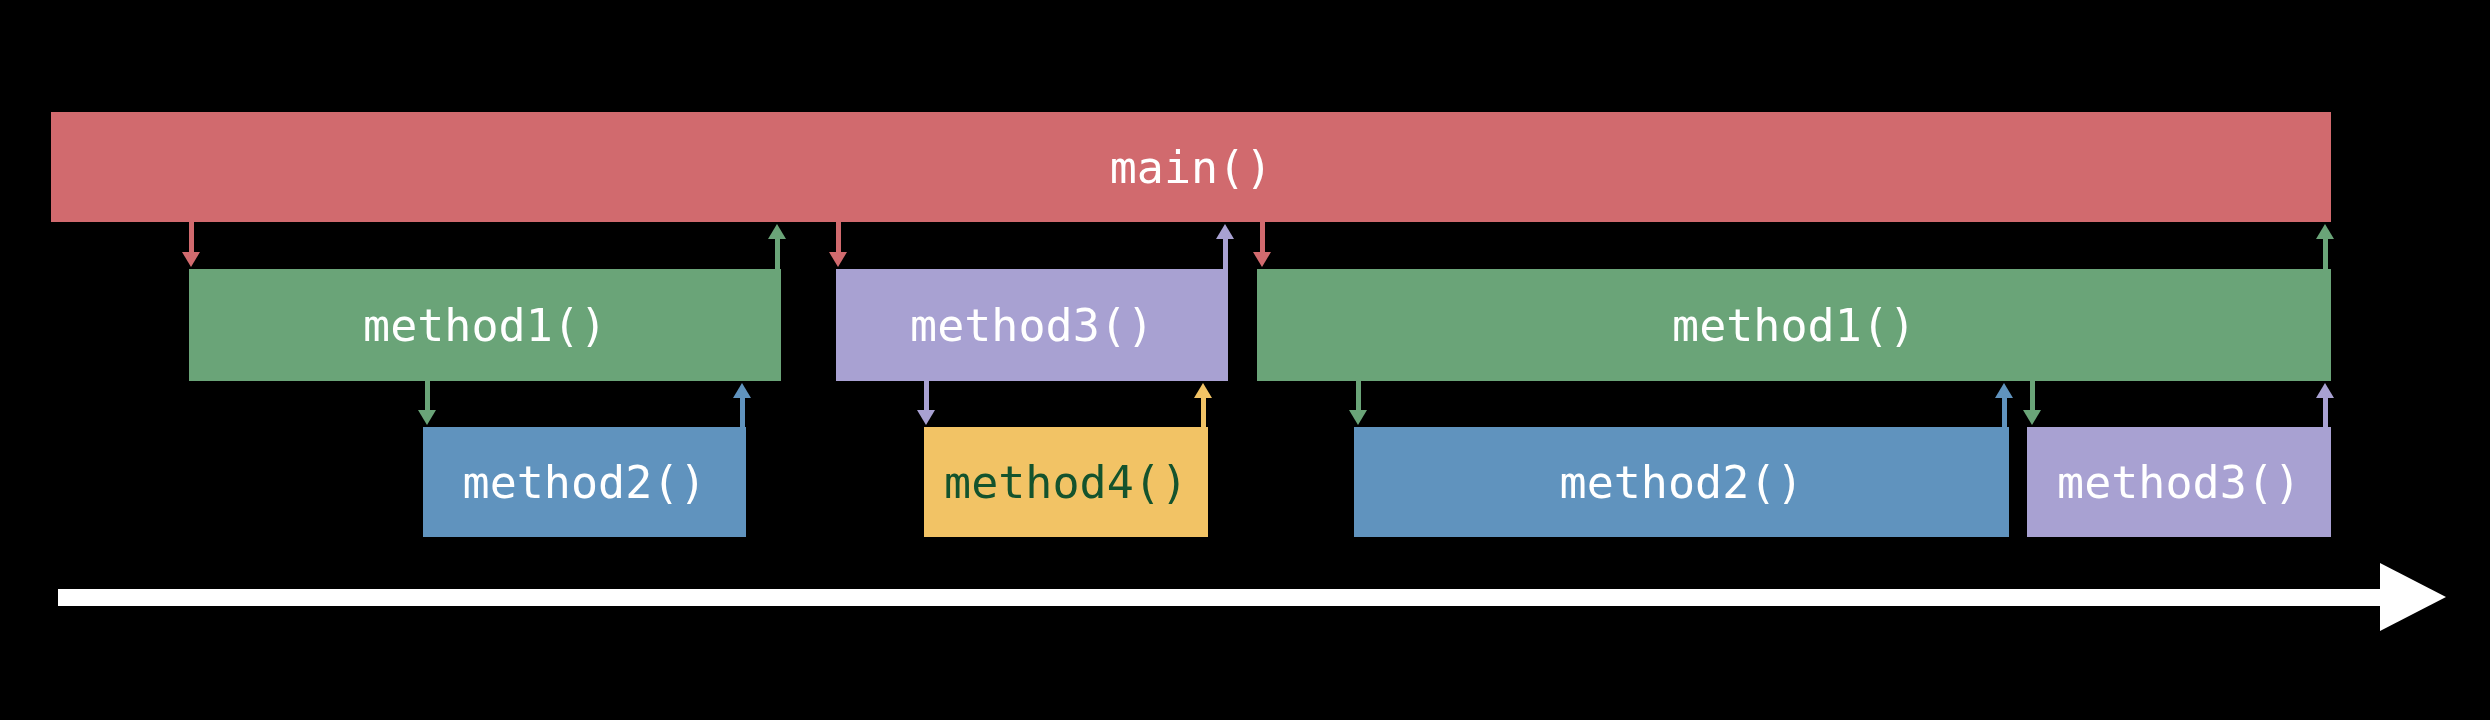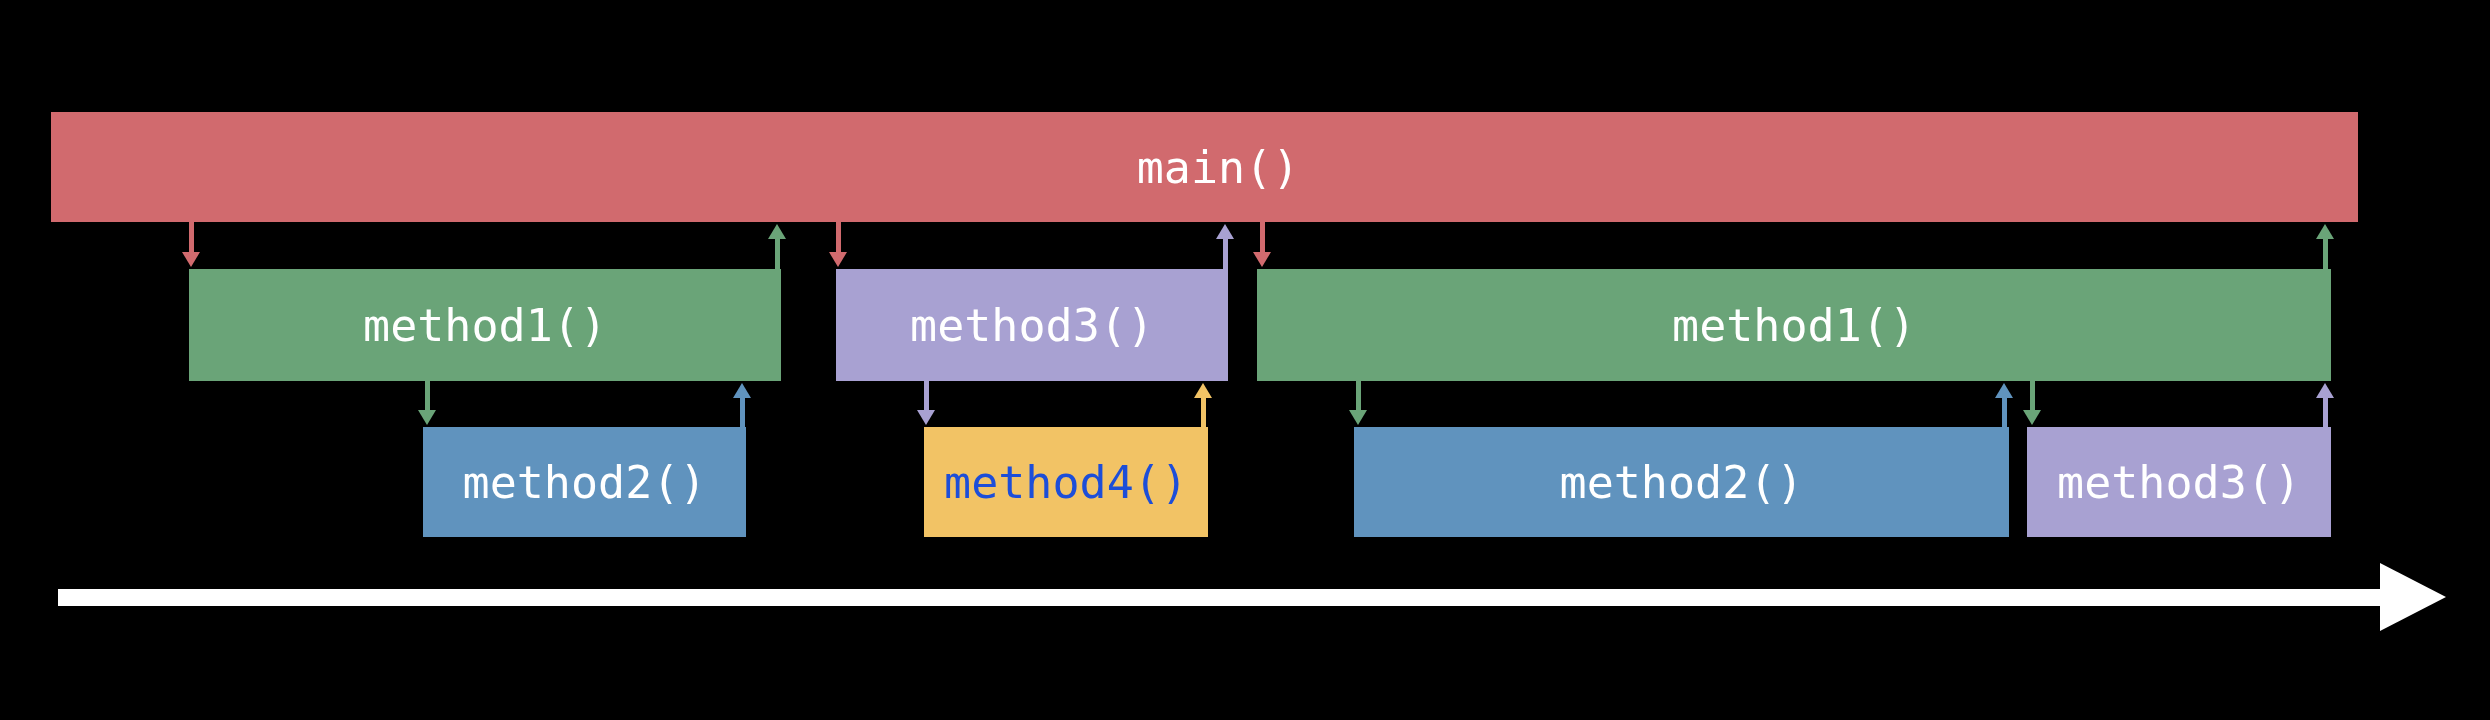--- a/index.html
+++ b/index.html
@@ -42,36 +42,36 @@
   .timeline-head {
     position: absolute;
     width: 0;
     height: 0;
   }
 </style>
 </head>
 <body>
 
 <div id="canvas" style="width: 2490px; height: 720px; background: rgb(0, 0, 0);">
-    <div class="bar" style="left: 51px; top: 112px; width: 2280px; height: 110px; background: rgb(209, 106, 110); color: rgb(255, 255, 255); font-size: 45px; padding-left: 27px;">
+    <div class="bar" style="left: 51px; top: 112px; width: 2280px; height: 110px; background: rgb(209, 106, 110); color: rgb(255, 255, 255); font-size: 45px;">
       <span>main()</span>
     </div>
     <div class="bar" style="left: 189px; top: 269px; width: 592px; height: 112px; background: rgb(106, 164, 120); color: rgb(255, 255, 255); font-size: 45px;">
       <span>method1()</span>
     </div>
     <div class="bar" style="left: 836px; top: 269px; width: 392px; height: 112px; background: rgb(168, 161, 210); color: rgb(255, 255, 255); font-size: 45px;">
       <span>method3()</span>
     </div>
     <div class="bar" style="left: 1257px; top: 269px; width: 1074px; height: 112px; background: rgb(106, 164, 120); color: rgb(255, 255, 255); font-size: 45px;">
       <span>method1()</span>
     </div>
     <div class="bar" style="left: 423px; top: 427px; width: 323px; height: 110px; background: rgb(96, 147, 190); color: rgb(255, 255, 255); font-size: 45px;">
       <span>method2()</span>
     </div>
-    <div class="bar" style="left: 924px; top: 427px; width: 284px; height: 110px; background: rgb(242, 195, 101); color: #1d4ed8; font-size: 45px;">
+    <div class="bar" style="left: 924px; top: 427px; width: 284px; height: 110px; background: rgb(242, 195, 101); color: #14532d; font-size: 45px;">
       <span>method4()</span>
     </div>
     <div class="bar" style="left: 1354px; top: 427px; width: 655px; height: 110px; background: rgb(96, 147, 190); color: rgb(255, 255, 255); font-size: 45px;">
       <span>method2()</span>
     </div>
     <div class="bar" style="left: 2027px; top: 427px; width: 304px; height: 110px; background: rgb(168, 161, 210); color: rgb(255, 255, 255); font-size: 45px;">
       <span>method3()</span>
     </div>
     <div class="arrow" style="left: 182px; top: 222px; width: 18px; height: 45px;">
       <div class="shaft" style="left: 6.5px; width: 5px; background: rgb(209, 106, 110); top: 0px; height: 30px;"></div>

